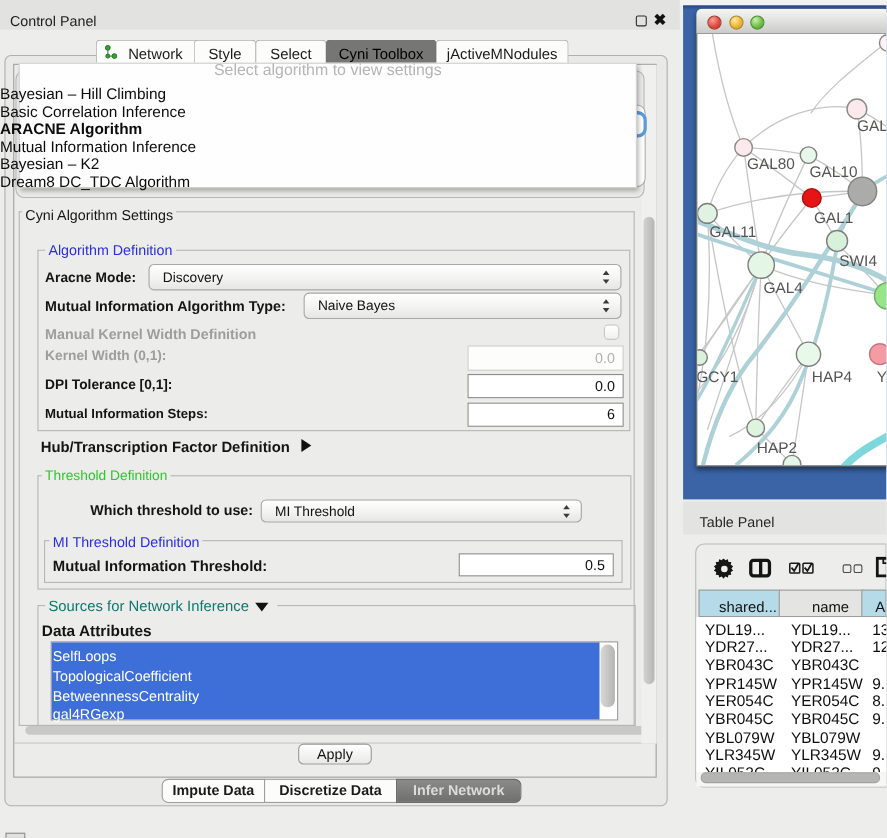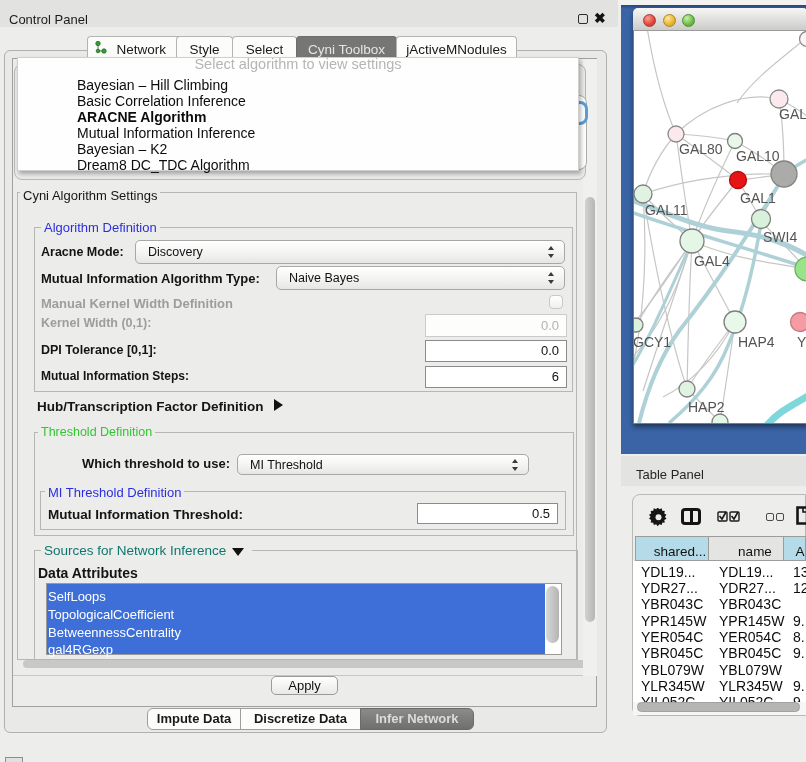--- a/index.html
+++ b/index.html
@@ -6,21 +6,21 @@
 html,body { width:806px; height:762px; overflow:hidden; }
 body { font-family:"Liberation Sans", sans-serif; background:#ededec; }
 #root { position:relative; width:806px; height:762px; background:#ededec; overflow:hidden; }
 .abs { position:absolute; }
 
 .titlebar { left:0; top:5; width:618px; height:27px; background:#e2e2e1; font-size:13px; color:#1c1c1c; line-height:39px; padding-left:9px; }
 .icoFloat { left:578px; top:14px; width:10px; height:10px; border:1.5px solid #2d2d2d; border-radius:2px; }
 .icoX { left:594px; top:10px; font-size:14px; font-weight:bold; color:#111; }
 .dock { left:4px; top:50px; width:603px; height:683px; background:#e9e9e8; border:1px solid #b0b0af; border-radius:6px; }
 .tab { top:36px; height:23px; background:#fcfcfb; border:1px solid #b3b3b2; border-bottom:none; border-radius:4px 4px 0 0; font-size:13.5px; color:#1a1a1a; text-align:center; line-height:25px; }
-.tabsel { background:#767675; color:#e5e5e5; border-color:#6e6e6d; }
+.tabsel { background:#767675; color:#000000; border-color:#6e6e6d; }
 .cpanel { left:12px; top:58px; width:585px; height:649px; background:#ececeb; border:1px solid #a0a09f; }
 
 .hidpanel { left:14px; top:64px; width:572px; height:116px; background:#e9e9e8; border:1px solid #b7b7b6; border-radius:8px; }
 .hidcombo { left:24px; top:95px; width:563px; height:75px; background:#fdfdfc; border:1px solid #adadac; border-radius:8px; }
 .bluecombo { left:476px; top:101px; width:112px; height:24px; background:#fff; border:3.5px solid #5b9cd8; border-radius:8px; }
 
 .dropdown { left:17px; top:57px; width:562px; height:114px; background:#fefefe; border:1px solid #cfcfce; box-shadow:2px 3px 4px rgba(0,0,0,0.28); font-size:13px; }
 .ddhead { left:0; top:3px; width:562px; text-align:center; color:#b5b5b4; font-size:14.5px; }
 .dditems { line-height:16px; font-size:14px; color:#0c0c0c; white-space:pre; }
 
@@ -126,21 +126,21 @@
   <div class="abs vsb"></div>
   <div class="abs vsbthumb"></div>
 
   <div class="abs hidpanel"></div>
   <div class="abs hidcombo"></div>
   <div class="abs bluecombo"></div>
   <div class="abs applybtn">Apply</div>
 
   <div class="abs dropdown"></div>
   <div class="abs ddhead" style="left:17px;top:56px;">Select algorithm to view settings</div>
-  <div class="abs dditems" style="left:33px;top:77px;padding-left:44px;">Bayesian – Hill Climbing
+  <div class="abs dditems" style="left:0;top:77px;">Bayesian – Hill Climbing
 Basic Correlation Inference
 <b>ARACNE Algorithm</b>
 Mutual Information Inference
 Bayesian – K2
 Dream8 DC_TDC Algorithm</div>
 
   <div class="abs btab" style="left:147px;width:94px;border-radius:6px 0 0 6px;">Impute Data</div>
   <div class="abs btab" style="left:240px;width:121px;">Discretize Data</div>
   <div class="abs btab tabsel" style="left:360px;width:114px;border-radius:0 6px 6px 0;color:#dcdcdb;">Infer Network</div>
   <div class="abs" style="left:5px;top:757px;width:18px;height:8px;border:1px solid #8e8e8d;background:#e0e0df;"></div>

